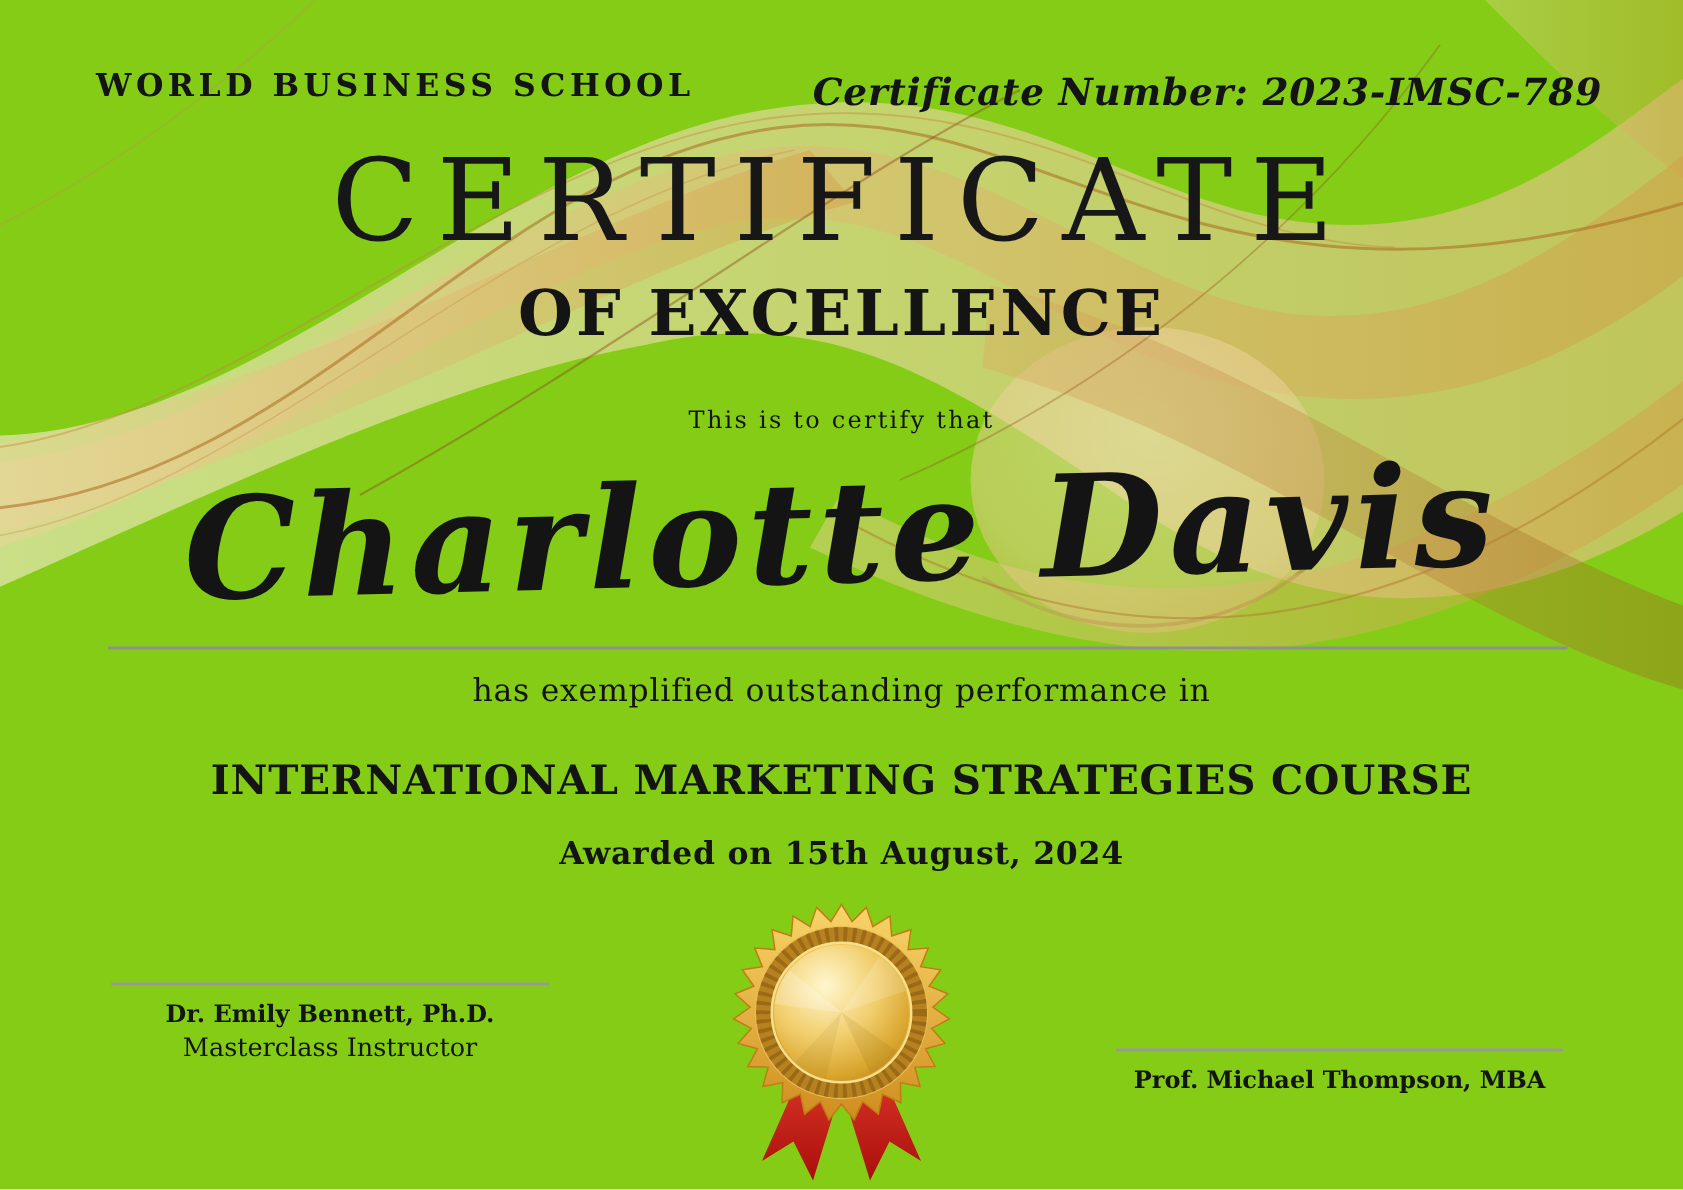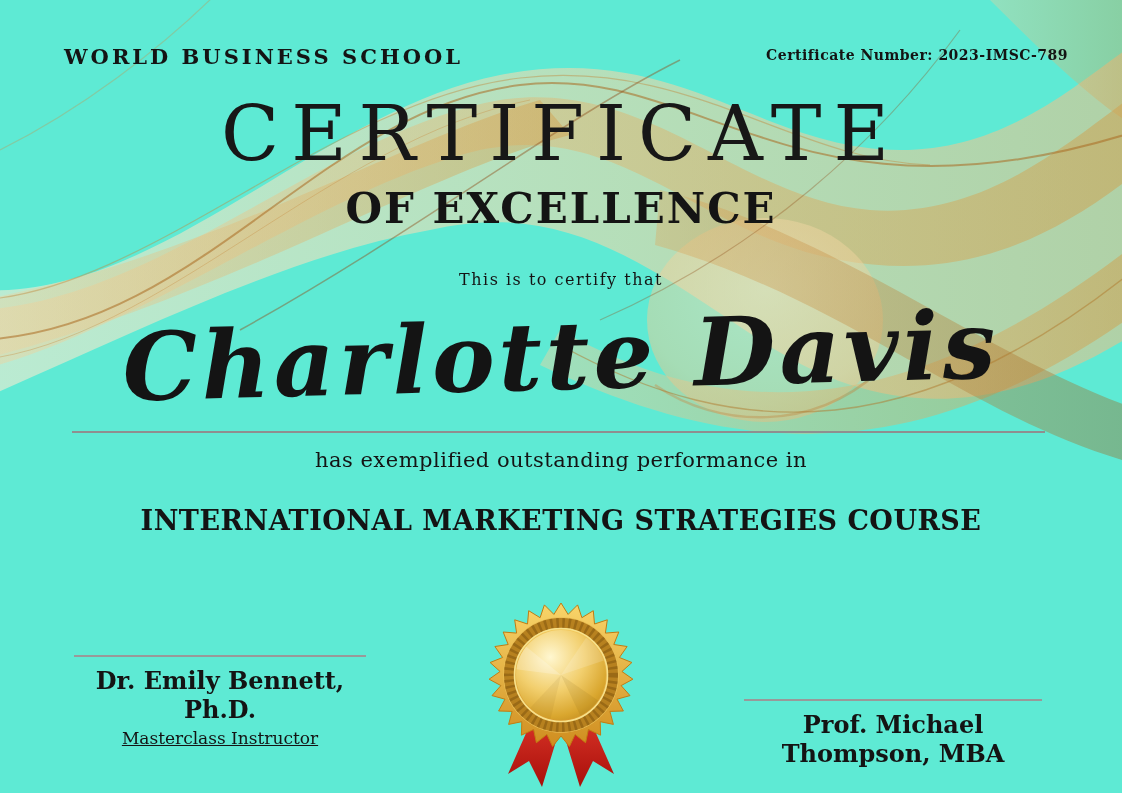--- a/index.html
+++ b/index.html
@@ -1,34 +1,35 @@
 <!DOCTYPE html>
 <html><head>
 <meta charset="utf-8">
 <style>
   html,body{margin:0;padding:0;background:#ffffff;}
   .stage{
     position:relative;
     width:1122px;height:793px;
     overflow:hidden;
-    background:#5eead4;
+    background:#84cc16;
     font-family:"DejaVu Serif","Liberation Serif",serif;
     color:#141414;
   }
   .waves{position:absolute;left:0;top:0;width:1122px;height:793px;pointer-events:none;}
   .abs{position:absolute;}
   .centered{left:0;width:1122px;text-align:center;}
   .school-name{
     left:64px;top:44px;
     font-size:21px;font-weight:700;letter-spacing:3px;
   }
   .cert-number{
     right:54px;top:47px;
-    font-size:14px;font-weight:700;letter-spacing:0.5px;
+    font-size:25px;font-weight:700;letter-spacing:0.5px;
     text-align:left;
+    font-style:italic;
   }
   .title-main{
     top:96px;
     font-size:76px;line-height:1;
     letter-spacing:12px;
     font-weight:500;
     color:#171717;
   }
   .title-sub{
     top:188px;
@@ -64,22 +65,22 @@
   }
   .medal{
     left:486px;top:598px;width:150px;height:195px;
   }
   .sig-block{
     top:655px;text-align:center;
   }
   .sig-left{left:74px;width:292px;}
   .sig-right{left:744px;width:298px;margin-top:44px;}
   .sig-line{height:2px;background:#999;margin:0 0 9px 0;}
-  .sig-name{font-size:24px;font-weight:700;}
-  .sig-role{font-size:17px;margin-top:4px;text-decoration:underline;}
+  .sig-name{font-size:16px;font-weight:700;}
+  .sig-role{font-size:17px;margin-top:4px;}
 </style>
 </head>
 <body>
 
 <div class="stage">
 
   <svg class="waves" viewBox="0 0 1122 793" aria-hidden="true">
     <defs>
       <linearGradient id="wg1" x1="0" y1="0" x2="1" y2="0">
         <stop offset="0" stop-color="#f8ecd2"></stop>
@@ -129,20 +130,21 @@
   <div class="abs cert-number">Certificate Number: 2023-IMSC-789</div>
 
   <div class="abs centered title-sub">OF EXCELLENCE</div>
   <div class="abs centered title-main">CERTIFICATE</div>
 
   <div class="abs centered certify-line">This is to certify that</div>
   <div class="abs centered recipient-name">Charlotte Davis</div>
   <div class="abs name-line"></div>
   <div class="abs centered performance-line">has exemplified outstanding performance in</div>
   <div class="abs centered course-name">INTERNATIONAL MARKETING STRATEGIES COURSE</div>
+  <div class="abs centered award-line">Awarded on 15th August, 2024</div>
 
   <svg class="abs medal" viewBox="0 0 150 195" aria-hidden="true">
     <defs>
       <linearGradient id="redG" x1="0" y1="0" x2="0" y2="1">
         <stop offset="0" stop-color="#ee4334"></stop>
           <stop offset="1" stop-color="#a80f0a"></stop>
       </linearGradient>
       <linearGradient id="spikeG" x1="0" y1="0" x2="0" y2="1">
         <stop offset="0" stop-color="#f9d56a"></stop>
           <stop offset="1" stop-color="#cf8d1f"></stop>

